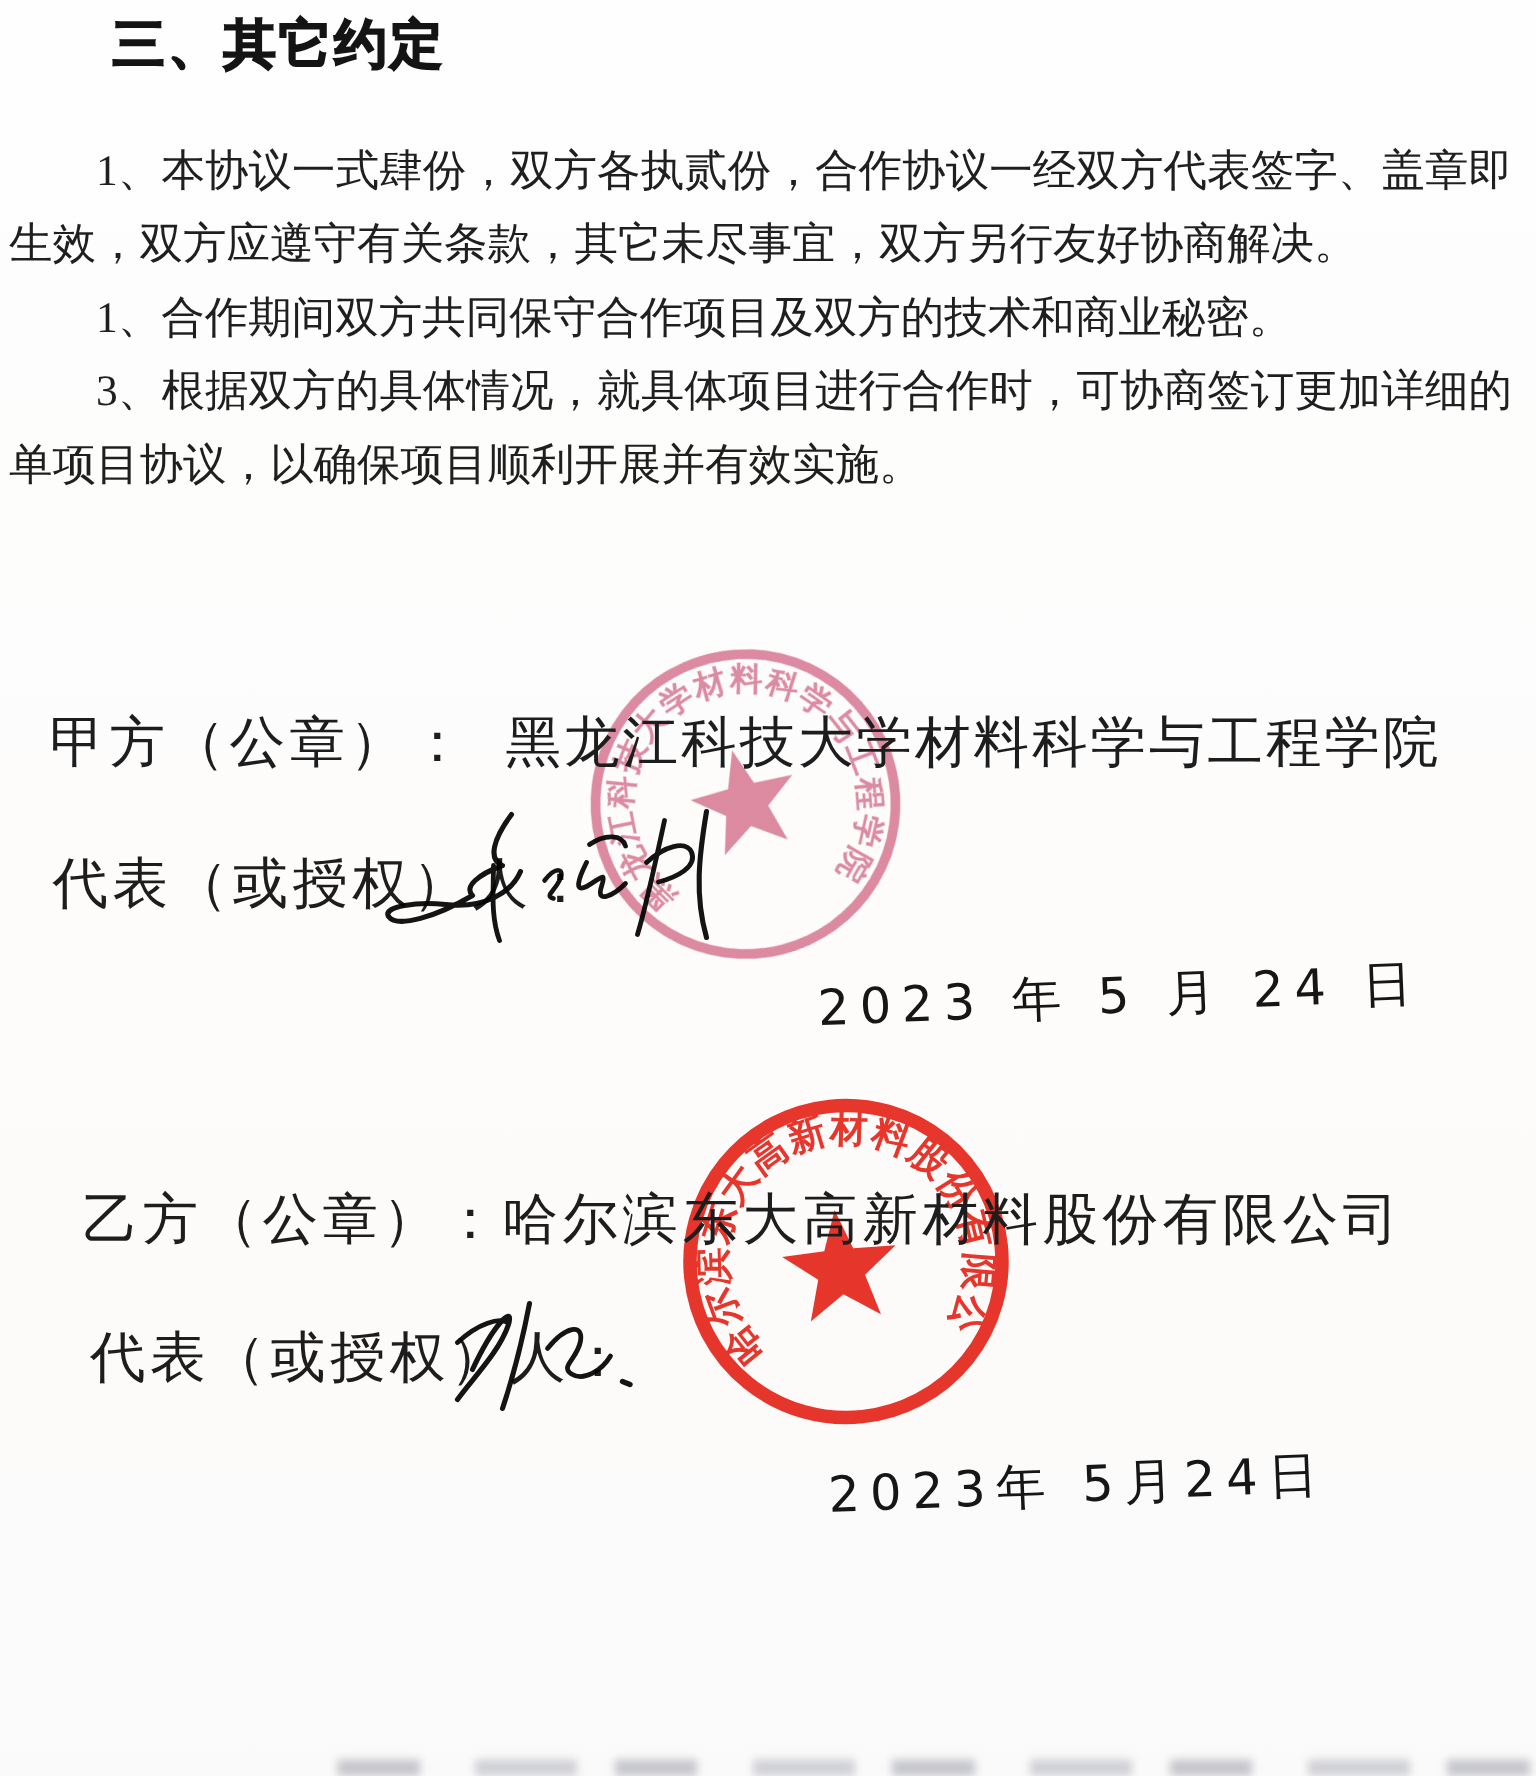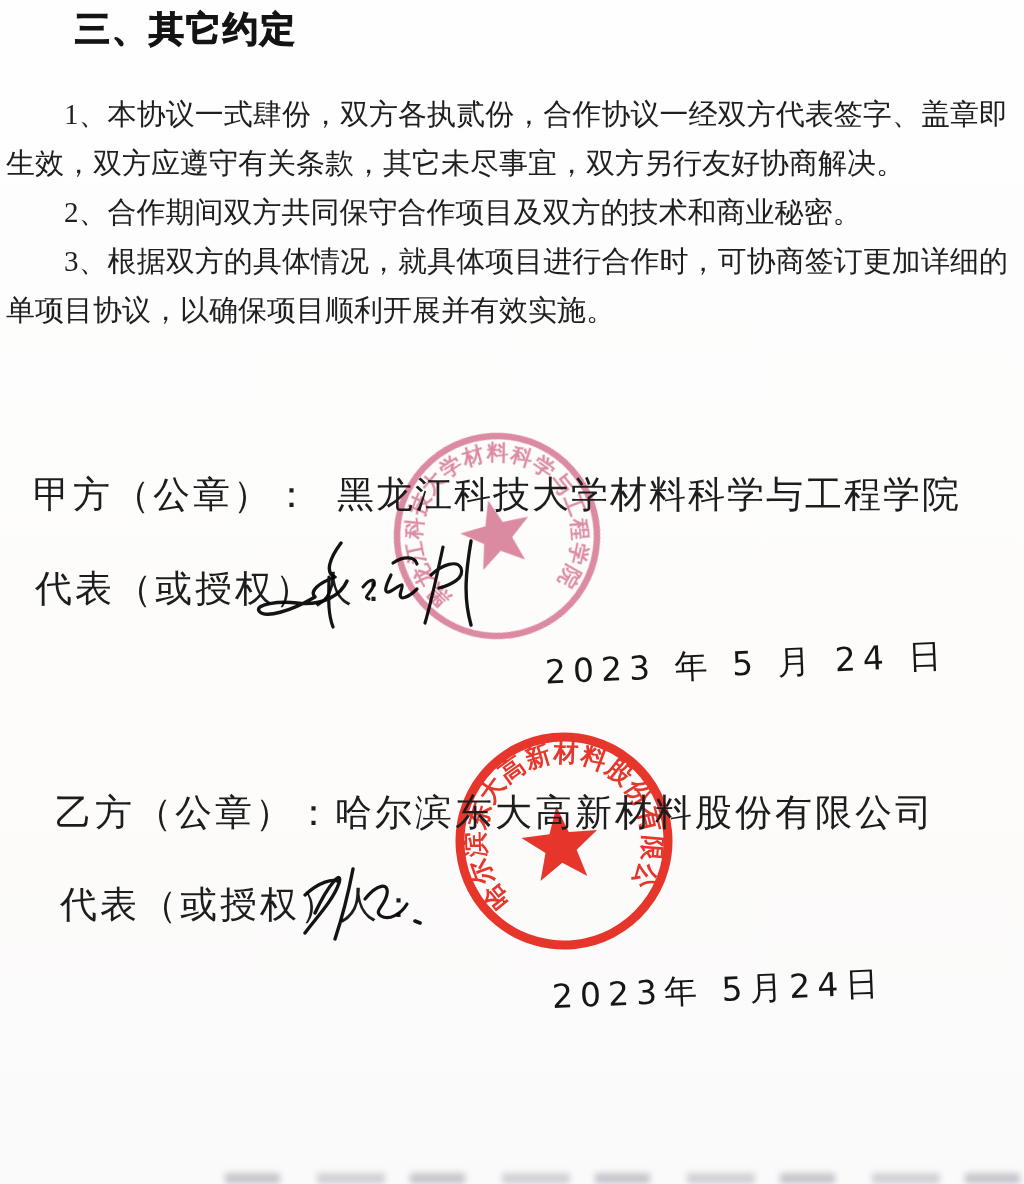--- a/index.html
+++ b/index.html
@@ -67,21 +67,21 @@
 </style>
 </head>
 <body>
 
 <div class="page">
 
   <div class="doc-heading">三、其它约定</div>
 
   <div class="body-text">
     <p>1、本协议一式肆份，双方各执贰份，合作协议一经双方代表签字、盖章即生效，双方应遵守有关条款，其它未尽事宜，双方另行友好协商解决。</p>
-    <p>2、合作期间双方共同保守合作项目及双方的技术和商业秘密。</p>
+    <p>1、合作期间双方共同保守合作项目及双方的技术和商业秘密。</p>
     <p>3、根据双方的具体情况，就具体项目进行合作时，可协商签订更加详细的单项目协议，以确保项目顺利开展并有效实施。</p>
   </div>
 
   <svg class="seal seal-a" width="230" height="230" viewBox="-115 -115 230 230">
     <circle cx="0" cy="0" r="100" fill="none" stroke="#c8456a" stroke-width="6.5"></circle>
     <defs>
       <path id="arcA" d="M -53.7 53.7 A 76 76 0 1 1 53.7 53.7" fill="none"></path>
     </defs>
     <text class="seal-ring-text" font-size="21.5" fill="#c8456a" letter-spacing="1">
       <textPath href="#arcA" xlink:href="#arcA" startOffset="2%">黑龙江科技大学材料科学与工程学院</textPath>

